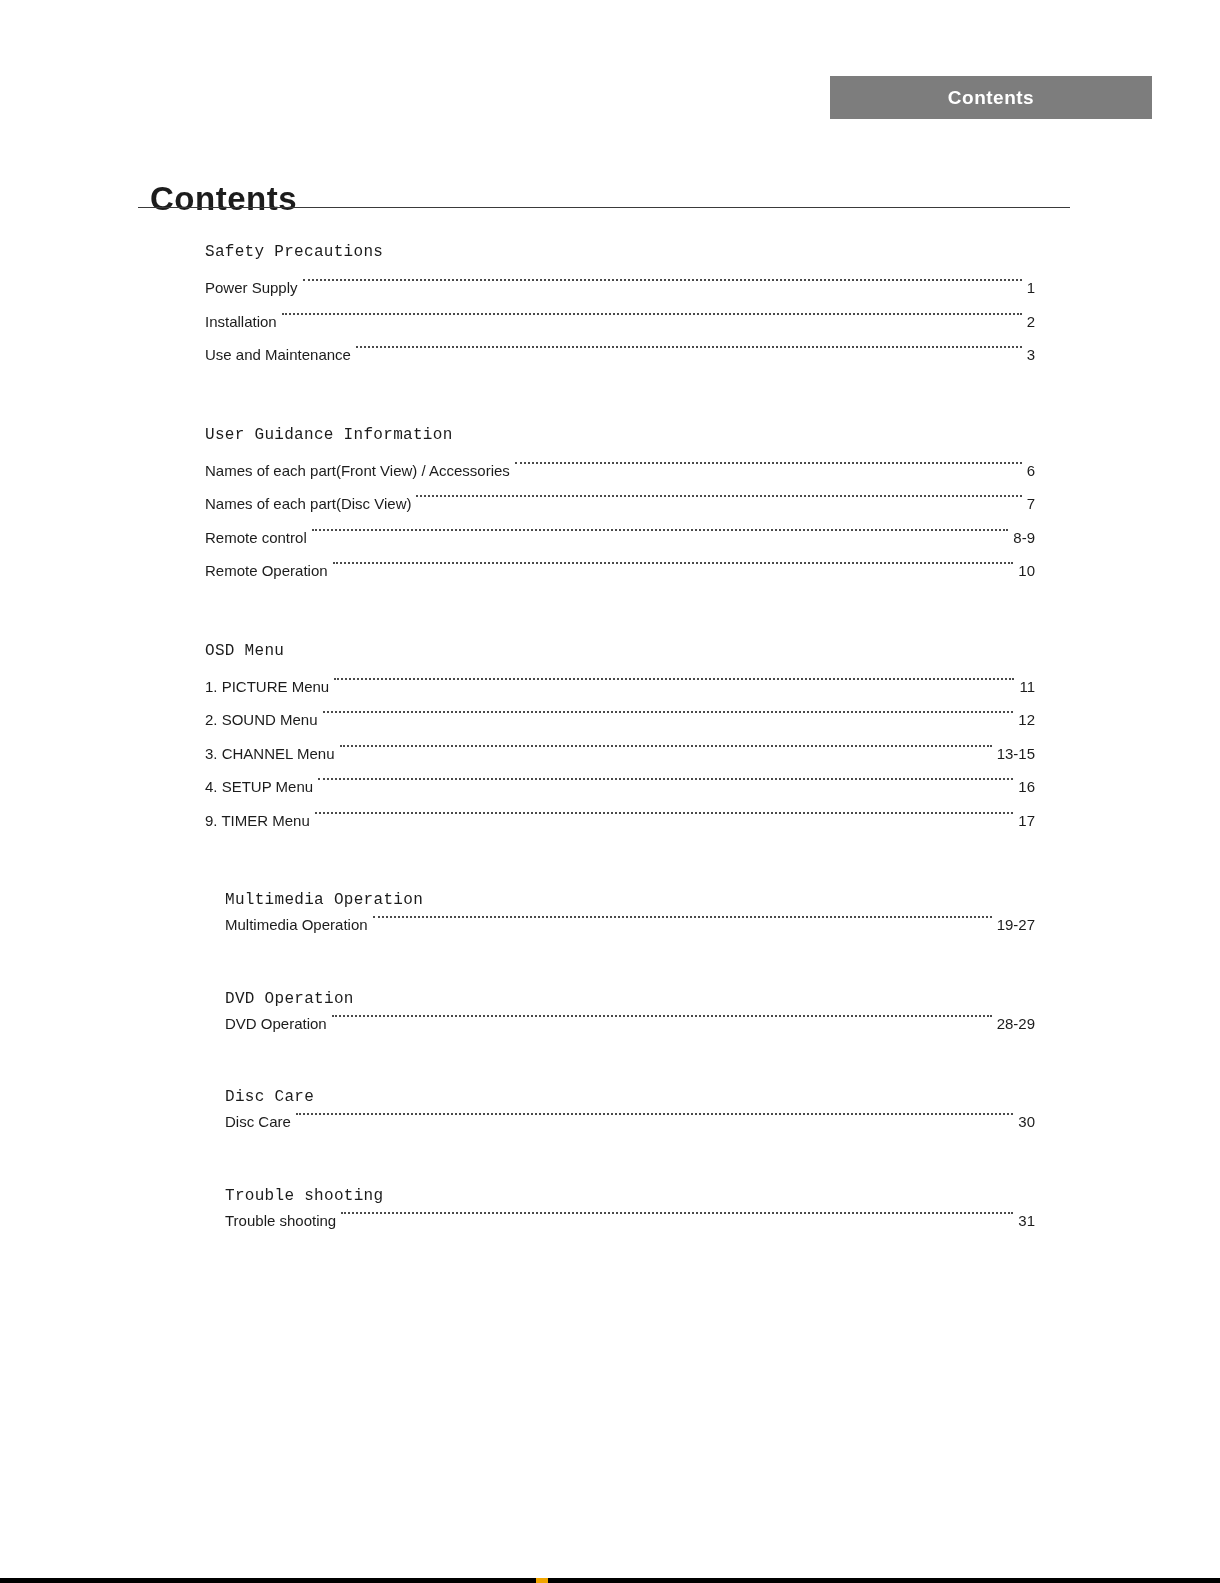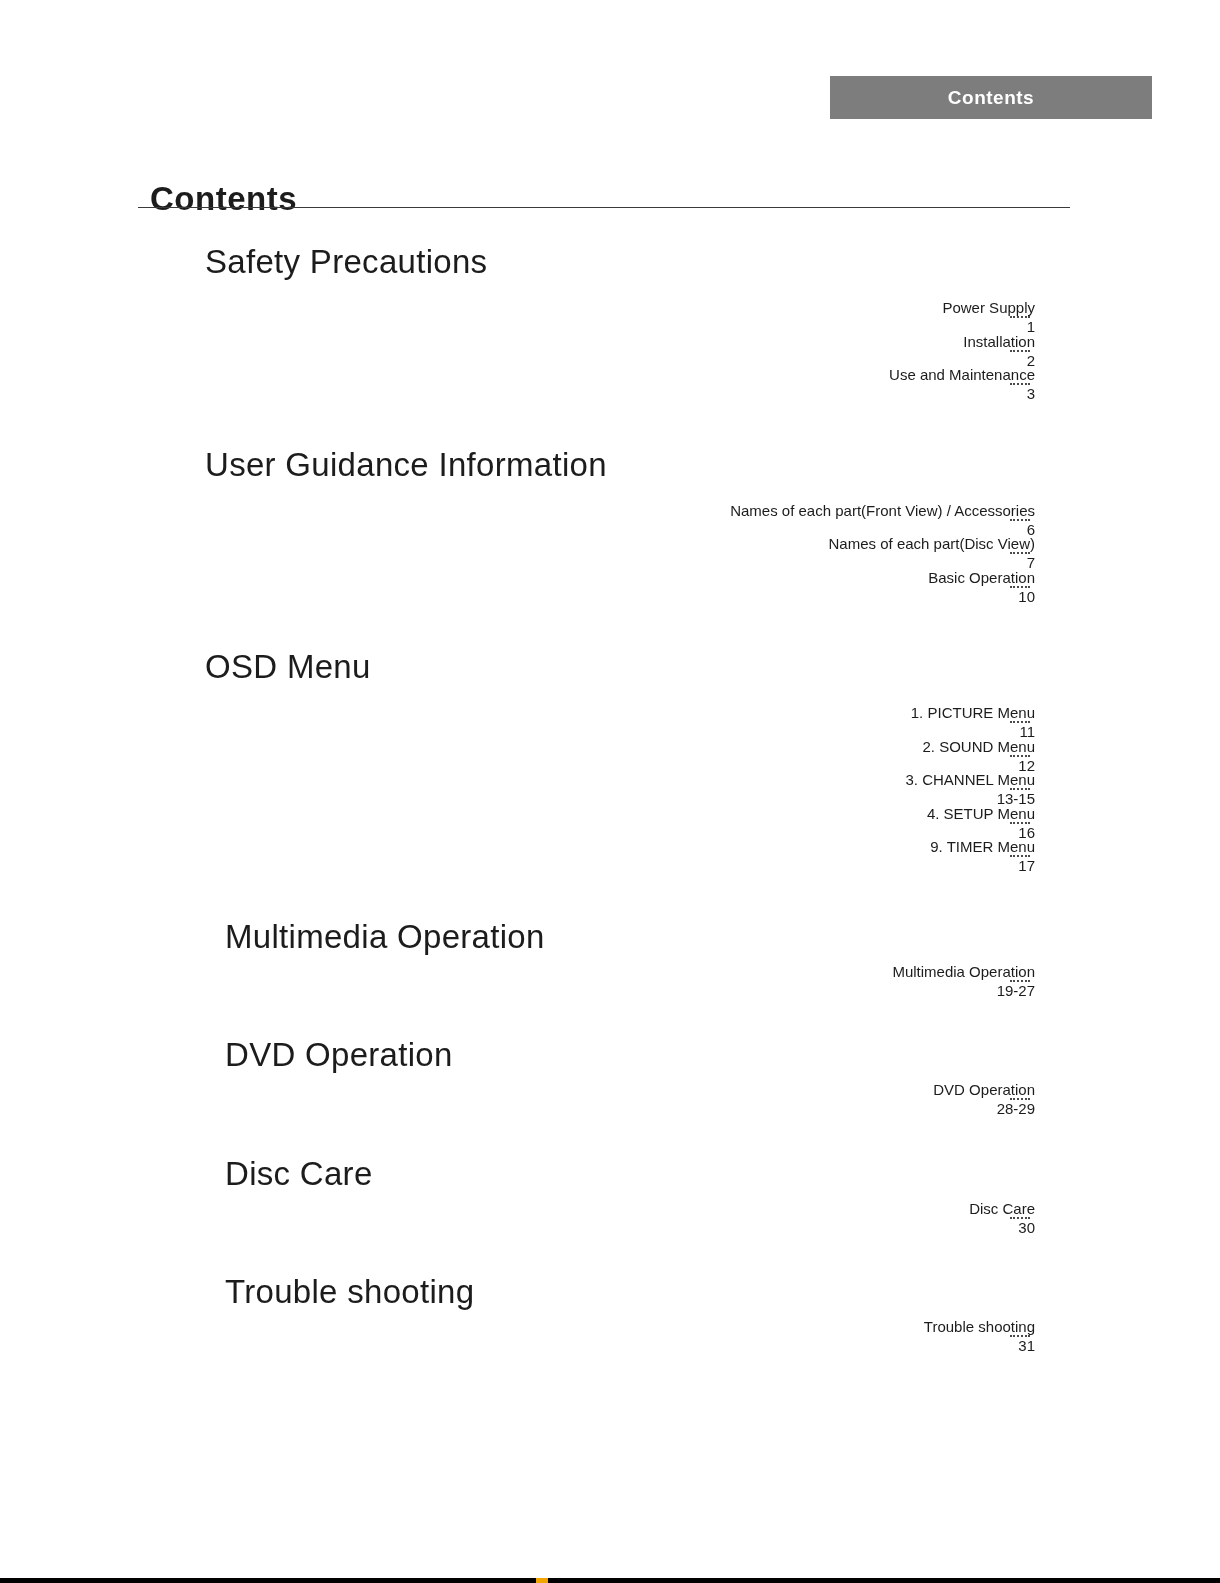--- a/index.html
+++ b/index.html
@@ -50,34 +50,34 @@
 
   
   .toc {
     position: absolute;
     left: 205px;
     top: 243px;
     width: 830px;
   }
   .section { margin-bottom: 46px; }
   .section h2 {
-    font-size: 33px;
+    font-size: 16px;
     font-weight: 500;
     margin: 0 0 18px 0;
     letter-spacing: 0.3px;
+    font-family: Liberation Mono, monospace;
   }
   .section.tight { margin-bottom: 40px; margin-left: 20px; }
   .section.tight h2 { margin-bottom: 7px; }
 
   .toc-row {
     display: flex;
-    align-items: flex-end;
+    align-items: flex-start;
     height: 33.5px;
     font-size: 15px;
-    flex-direction: column;
   }
   .toc-label { white-space: nowrap; }
   .toc-leader {
     flex: 1;
     min-width: 20px;
     height: 0;
     border-bottom: 2px dotted #4a4a4a;
     margin: 0 5px;
   }
   .toc-page { white-space: nowrap; }
@@ -137,21 +137,26 @@
       <span class="toc-label">Names of each part(Front View) / Accessories</span>
       <span class="toc-leader"></span>
       <span class="toc-page">6</span>
     </div>
     <div class="toc-row">
       <span class="toc-label">Names of each part(Disc View)</span>
       <span class="toc-leader"></span>
       <span class="toc-page">7</span>
     </div>
     <div class="toc-row">
-      <span class="toc-label">Basic Operation</span>
+      <span class="toc-label">Remote control</span>
+      <span class="toc-leader"></span>
+      <span class="toc-page">8-9</span>
+    </div>
+    <div class="toc-row">
+      <span class="toc-label">Remote Operation</span>
       <span class="toc-leader"></span>
       <span class="toc-page">10</span>
     </div>
   </div>
 
   <div class="section">
     <h2>OSD Menu</h2>
     <div class="toc-row">
       <span class="toc-label">1. PICTURE Menu</span>
       <span class="toc-leader"></span>

